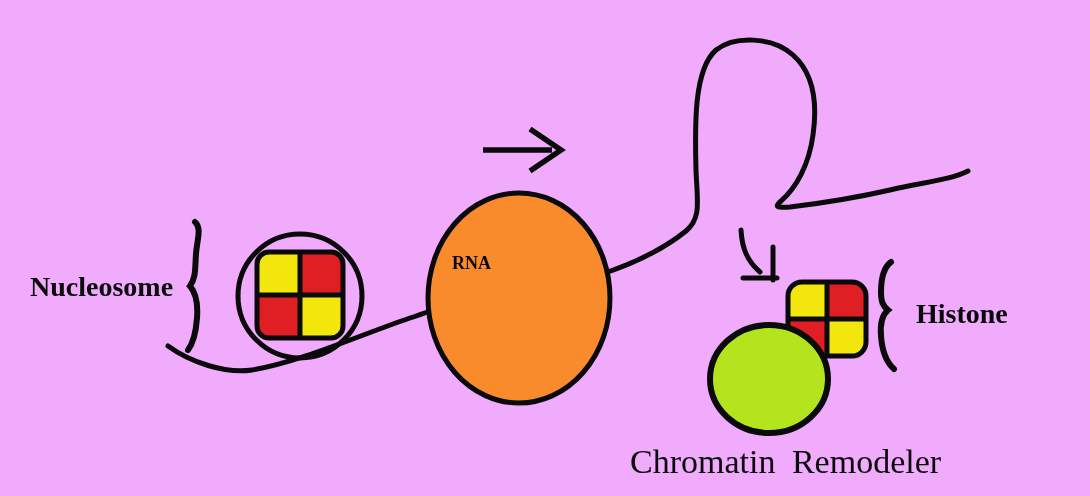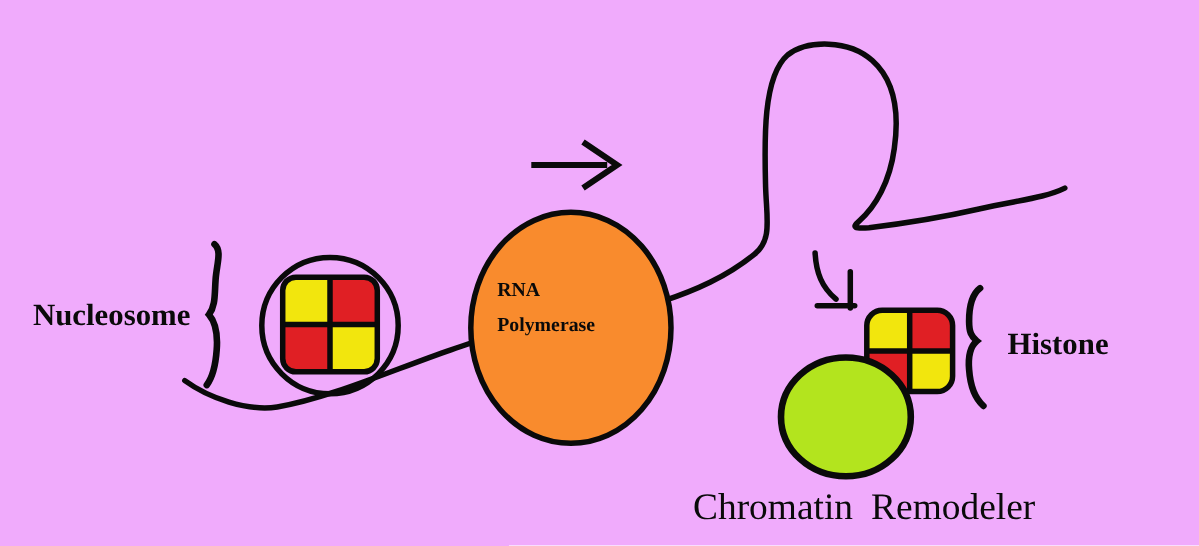--- a/index.html
+++ b/index.html
@@ -117,19 +117,18 @@
 
     <path d="M 195 222 C 202 228, 197 240, 196 254 C 195 268, 196 278, 190 286 C 196 293, 198 305, 197 318 C 196 332, 194 342, 188 350" fill="none" stroke="#0a0a0a" stroke-width="6" stroke-linecap="round"></path>
 
     <path d="M 891 262 C 883 268, 881 280, 881 292 C 881 302, 883 306, 888 310 C 882 315, 880 324, 881 336 C 882 350, 885 361, 894 369" fill="none" stroke="#0a0a0a" stroke-width="6" stroke-linecap="round"></path>
   </svg>
 
   <div class="label label-nucleosome">Nucleosome</div>
 
   <div class="label label-rnapol">
     <span>RNA</span>
-    <span>Polymerase</span>
   </div>
 
   <div class="label label-histone">Histone</div>
 
   <div class="label label-chromatin">Chromatin Remodeler</div>
 </div>
 
 </body></html>

